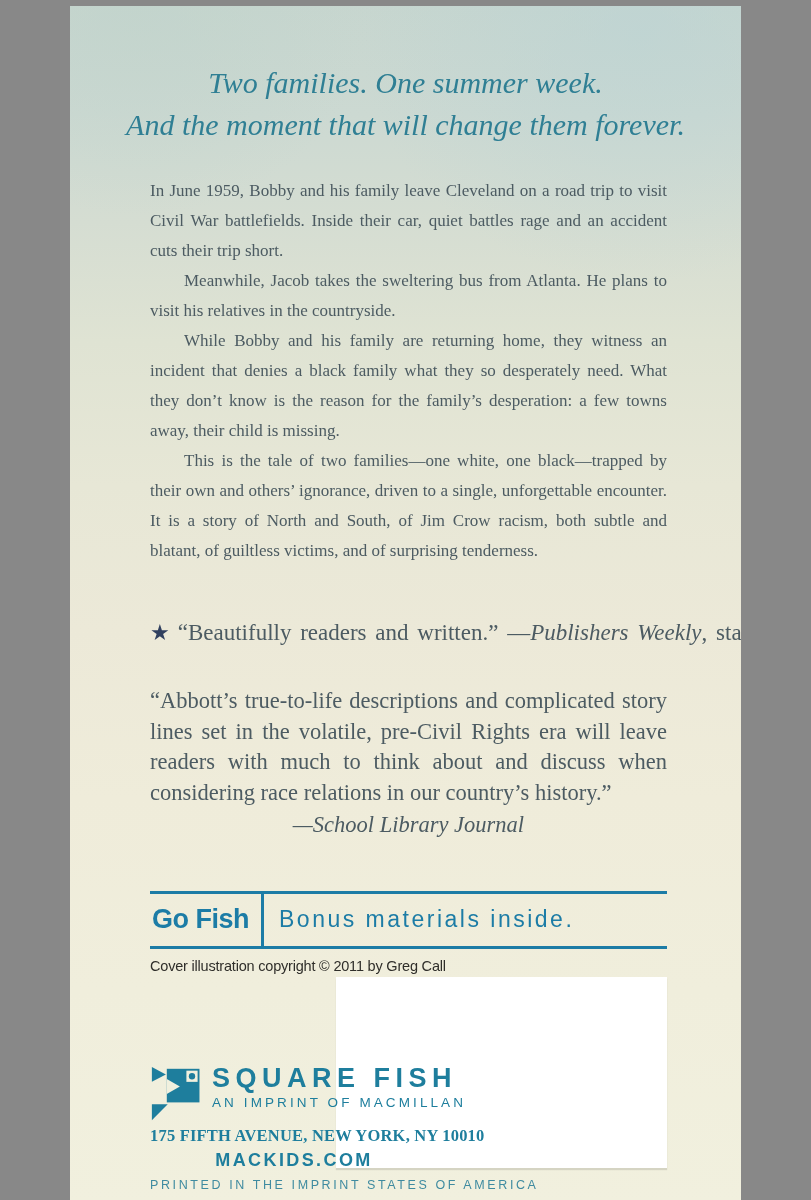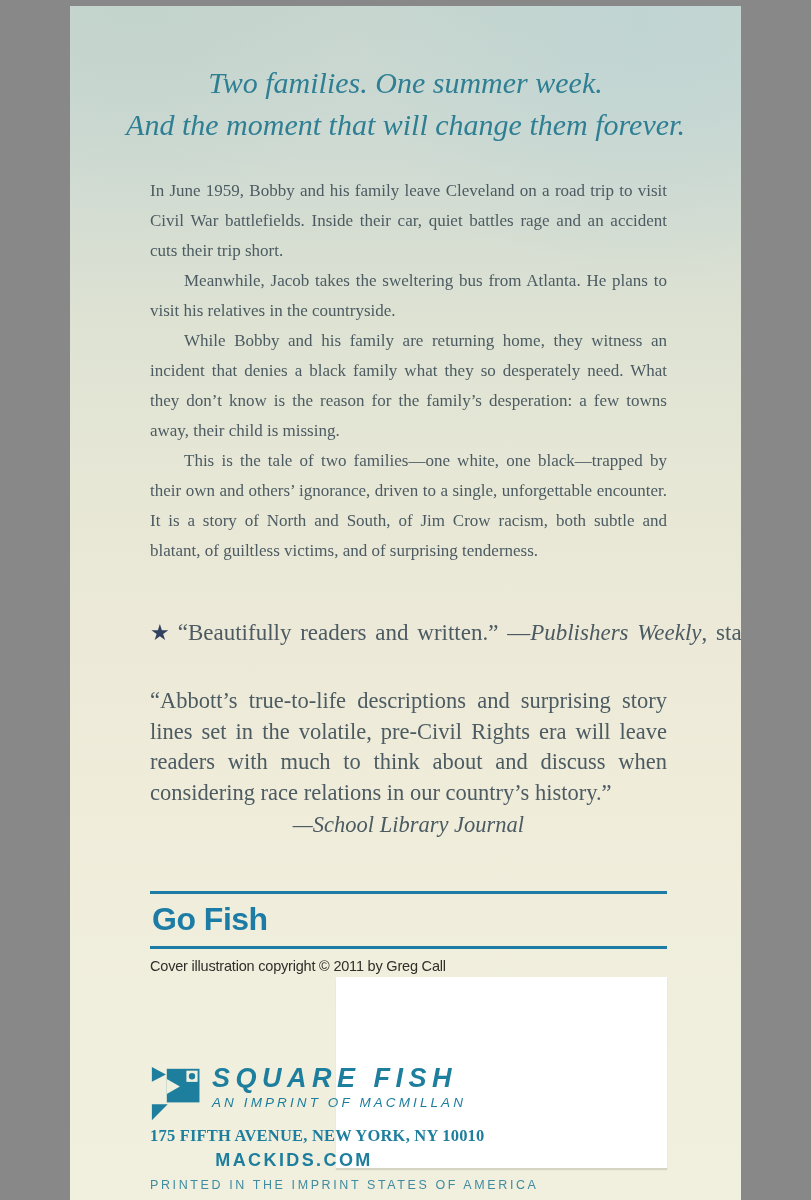--- a/index.html
+++ b/index.html
@@ -69,21 +69,21 @@
     height:52px;
     display:flex;
     align-items:stretch;
     font-family:"Liberation Sans", sans-serif;
     color:#1c7ca6;
   }
   .gofish-brand {
     display:flex; align-items:center;
     padding:0 12px 0 2px;
     font-weight:bold;
-    font-size:32px;
+    font-size:27px;
     letter-spacing:-0.5px;
   }
   .gofish-message {
     display:flex; align-items:center;
     border-left:3px solid #1c7ca6;
     padding-left:15px;
     font-size:23px;
     letter-spacing:2.5px;
   }
 
@@ -105,21 +105,21 @@
     box-shadow:0 2px 1px rgba(90,90,70,0.18);
   }
 
   .publisher {
     position:absolute;
     left:80px; top:88px;
     width:288px;
     font-family:"Liberation Sans", sans-serif;
     color:#1e7e9d;
   }
-  .pub-row { display:flex; align-items:flex-start;font-style:italic; }
+  .pub-row { display:flex; align-items:flex-start; }
   .pub-logo { width:56px; height:56px; flex:0 0 auto; margin-right:6px; margin-top:2px; }
   .pub-names { flex:1; }
   .pub-name {
     font-weight:bold;
     font-size:27px;
     letter-spacing:5.5px;
     line-height:28px;
     white-space:nowrap;
   }
   .pub-imprint {
@@ -166,26 +166,27 @@
     <p>In June 1959, Bobby and his family leave Cleveland on a road trip to visit Civil War battlefields. Inside their car, quiet battles rage and an accident cuts their trip short.</p>
     <p class="indent">Meanwhile, Jacob takes the sweltering bus from Atlanta. He plans to visit his relatives in the countryside.</p>
     <p class="indent">While Bobby and his family are returning home, they witness an incident that denies a black family what they so desperately need. What they don’t know is the reason for the family’s desperation: a few towns away, their child is missing.</p>
     <p class="indent">This is the tale of two families—one white, one black—trapped by their own and others’ ignorance, driven to a single, unforgettable encounter. It is a story of North and South, of Jim Crow racism, both subtle and blatant, of guiltless victims, and of surprising tenderness.</p>
   </div>
 
   <p class="starred"><span class="star">★</span><span>“Beautifully readers and written.”</span>
     <span>—</span><i>Publishers Weekly</i><span>, starred review</span></p>
 
   <div class="review">
-    <span>“Abbott’s true-to-life descriptions and surprising story lines set in the volatile, pre-Civil Rights era will leave readers with much to think about and discuss when considering race relations in our country’s history.”</span>
+    <span>“Abbott’s true-to-life descriptions and complicated story lines set in the volatile, pre-Civil Rights era will leave readers with much to think about and discuss when considering race relations in our country’s history.”</span>
     <span class="attribution">—School Library Journal</span>
   </div>
 
   <div class="gofish-banner">
     <div class="gofish-brand">Go Fish</div>
+    <div class="gofish-message">Bonus materials inside.</div>
   </div>
 
   <div class="credit">Cover illustration copyright © 2011 by Greg Call</div>
 
   <div class="bottom">
 
     <div class="barcode-box"></div>
 
     <div class="publisher">
       <div class="pub-row">

